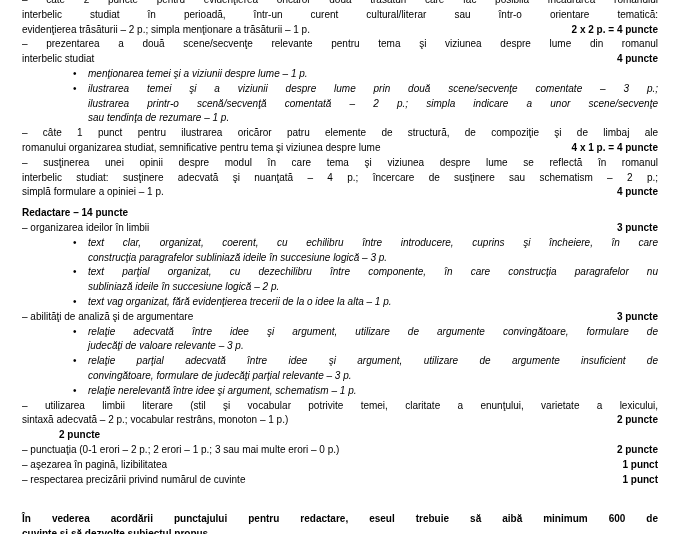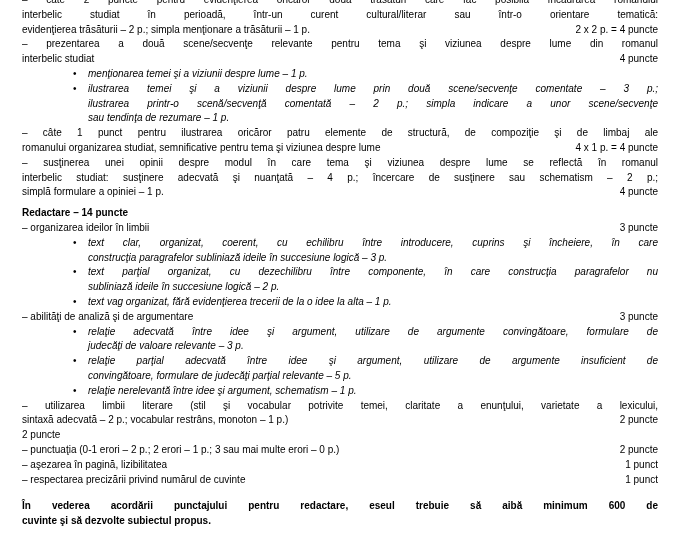--- a/index.html
+++ b/index.html
@@ -16,27 +16,27 @@
   .content{
     position:absolute;
     left:22px; right:20px; top:-7px;
   }
   .ln{height:14.8px;}
   .just{text-align:justify;text-align-last:justify;}
   .b{font-weight:bold;}
   
   .sc{display:flex;justify-content:space-between;align-items:baseline;gap:12px;}
   .sc .lt{white-space:nowrap;}
-  .sc .pts{white-space:nowrap;font-weight:normal;}
+  .sc .pts{white-space:nowrap;font-weight:bold;margin-left:37px;}
   
   .bu,.bc{position:relative;padding-left:66px;}
   .bu .dot{position:absolute;left:51px;top:0;}
   .bt{display:block;font-style:italic;}
   .gap1{margin-top:6px;}
-  .gap2{margin-top:12px;}
+  .gap2{margin-top:25px;}
 </style>
 </head>
 <body>
 
 <div class="page">
   <div class="content">
 
     <div class="ln just">– câte 2 puncte pentru evidenţierea oricăror două trăsături care fac posibilă încadrarea romanului</div>
     <div class="ln just">interbelic studiat în perioadă, într-un curent cultural/literar sau într-o orientare tematică:</div>
 
@@ -118,21 +118,21 @@
       <span class="bt just">relaţie adecvată între idee şi argument, utilizare de argumente convingătoare, formulare de</span>
     </div>
     <div class="ln bc">
       <span class="bt">judecăţi de valoare relevante – 3 p.</span>
     </div>
     <div class="ln bu">
       <span class="dot">•</span>
       <span class="bt just">relaţie parţial adecvată între idee şi argument, utilizare de argumente insuficient de</span>
     </div>
     <div class="ln bc">
-      <span class="bt">convingătoare, formulare de judecăţi parţial relevante – 5 p.</span>
+      <span class="bt">convingătoare, formulare de judecăţi parţial relevante – 3 p.</span>
     </div>
     <div class="ln bu">
       <span class="dot">•</span>
       <span class="bt">relaţie nerelevantă între idee şi argument, schematism – 1 p.</span>
     </div>
 
     <div class="ln just">– utilizarea limbii literare (stil şi vocabular potrivite temei, claritate a enunţului, varietate a lexicului,</div>
 
     <div class="ln sc">
       <span class="lt">sintaxă adecvată – 2 p.; vocabular restrâns, monoton – 1 p.)</span>

